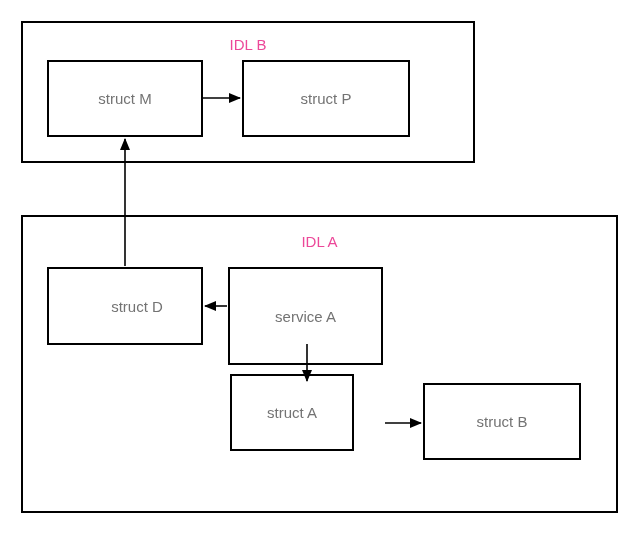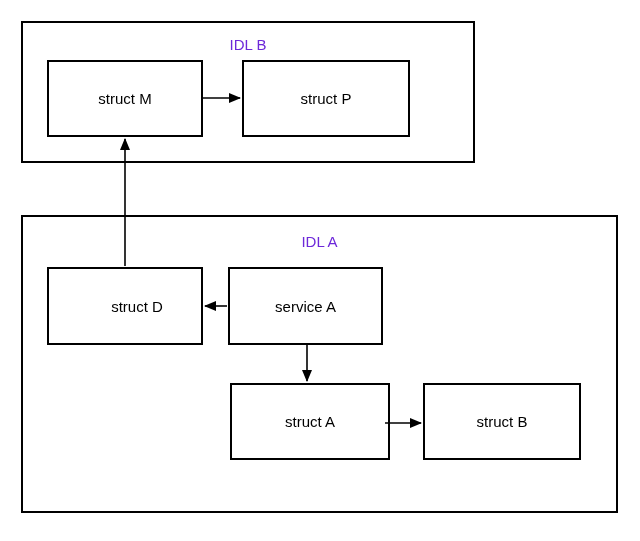--- a/index.html
+++ b/index.html
@@ -22,33 +22,33 @@
     background: #ffffff;
     box-sizing: border-box;
   }
   .container-label {
     position: absolute;
     left: 0;
     right: 0;
     text-align: center;
     font-size: 15px;
     line-height: 18px;
-    color: #6d28d9;
+    color: #ec4899;
     white-space: nowrap;
   }
   .node {
     position: absolute;
     border: 2px solid #000000;
     background: #ffffff;
     box-sizing: border-box;
     display: flex;
     align-items: center;
     justify-content: center;
     font-size: 15px;
-    color: #000000;
+    color: #737373;
     white-space: nowrap;
   }
   svg.edges-layer {
     position: absolute;
     left: 0;
     top: 0;
     width: 640px;
     height: 541px;
     pointer-events: none;
   }
@@ -76,25 +76,25 @@
   </div>
 
   <div class="node" style="left:242px; top:60px; width:168px; height:77px;">
     <span>struct P</span>
   </div>
 
   <div class="node" style="left:47px; top:267px; width:156px; height:78px;padding-left:24px;">
     <span>struct D</span>
   </div>
 
-  <div class="node" style="left:228px; top:267px; width:155px; height:78px;align-items:center;">
+  <div class="node" style="left:228px; top:267px; width:155px; height:98px;align-items:center;">
     <span>service A</span>
   </div>
 
-  <div class="node" style="left:230px; top:383px; width:160px; height:77px;">
+  <div class="node" style="left:230px; top:374px; width:124px; height:77px;">
     <span>struct A</span>
   </div>
 
   <div class="node" style="left:423px; top:383px; width:158px; height:77px;">
     <span>struct B</span>
   </div>
 
   <svg class="edges-layer" viewBox="0 0 640 541" aria-hidden="true">
     <defs>
       <marker id="arrow" viewBox="0 0 12 10" refX="11" refY="5" markerWidth="12" markerHeight="10" markerUnits="userSpaceOnUse" orient="auto">

